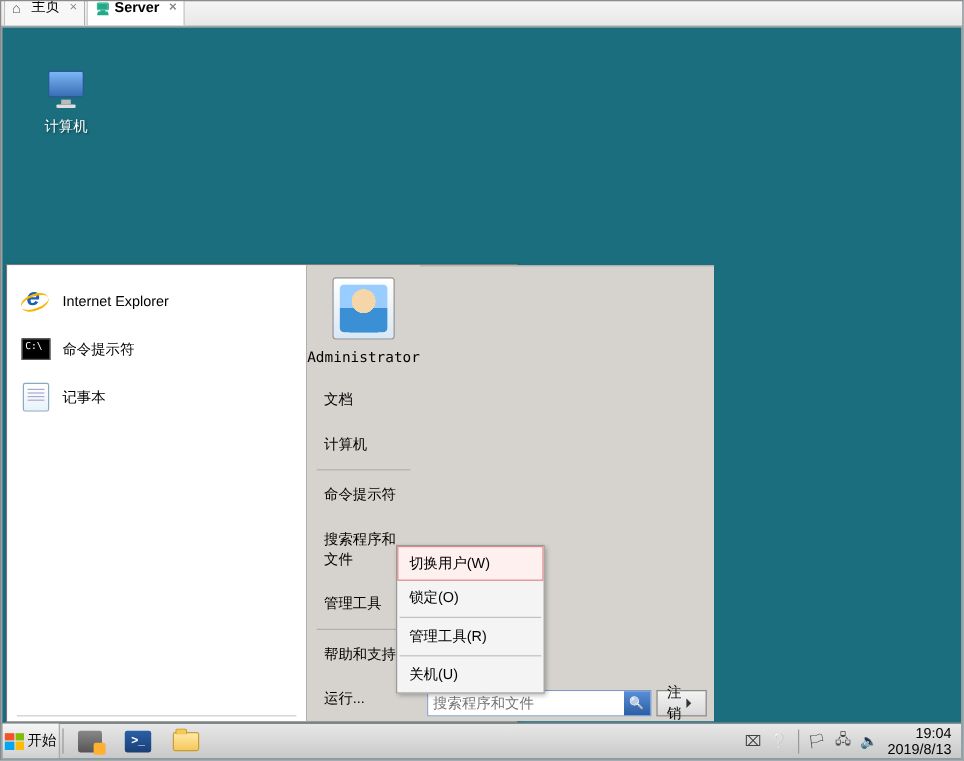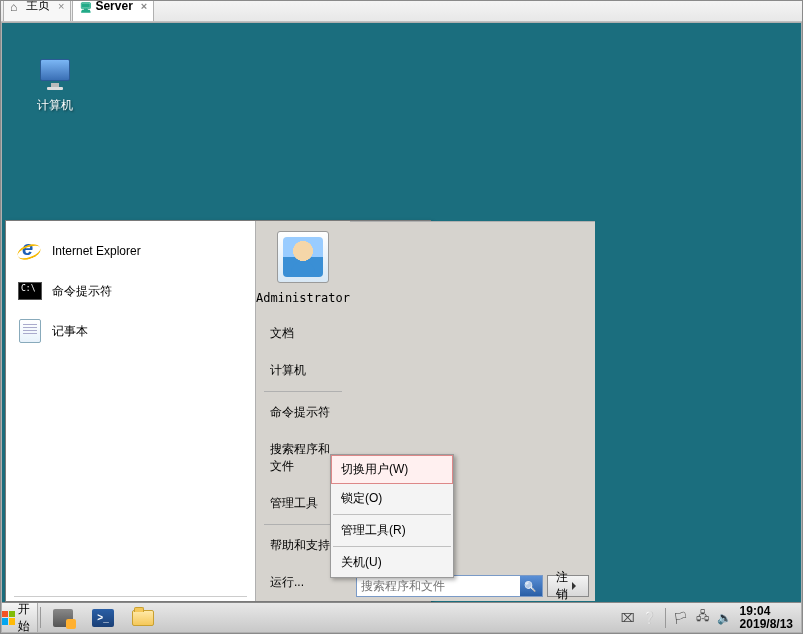--- a/index.html
+++ b/index.html
@@ -65,37 +65,37 @@
 .right-sep { margin: 2px 8px; border: none; border-top: 1px solid #b0b0b0; }
 
 
 .submenu { position: absolute; left: 324px; bottom: 23px; width: 124px; background: #f4f4f4; border: 1px solid #9a9a9a; box-shadow: 2px 2px 4px rgba(0,0,0,.3); }
 .submenu-item { padding: 6px 10px; cursor: pointer; font-family: SimSun, monospace; }
 .submenu-item.highlighted { border: 1px solid #d88; background: #fff0f0; padding: 5px 9px; }
 .submenu hr { margin: 1px 2px; border: none; border-top: 1px solid #c0c0c0; }
 
 
 .taskbar { position: absolute; left: 0; right: 0; bottom: 0; height: 30px; background: linear-gradient(#e8e8e8,#c8c8c8); border-top: 1px solid #888; display: flex; align-items: stretch; }
-.start-button { width: 36px; background: linear-gradient(#f5f5f5,#d0d0d0); border-right: 1px solid #aaa; display: flex; align-items: center; justify-content: center; gap: 3px; cursor: pointer; }
+.start-button { width: 48px; background: linear-gradient(#f5f5f5,#d0d0d0); border-right: 1px solid #aaa; display: flex; align-items: center; justify-content: center; gap: 3px; cursor: pointer; }
 .win-flag { width: 16px; height: 14px; display: grid; grid-template: 1fr 1fr / 1fr 1fr; gap: 1px; }
 .win-flag span:nth-child(1){background:#f35325}.win-flag span:nth-child(2){background:#81bc06}.win-flag span:nth-child(3){background:#05a6f0}.win-flag span:nth-child(4){background:#ffba08}
 .start-button .lbl { font-size: 12px; }
 .taskbar-sep { width: 1px; background: #999; margin: 4px 2px; }
 .pinned { display: flex; align-items: center; }
 .pinned-item { width: 40px; height: 28px; display: flex; align-items: center; justify-content: center; cursor: pointer; border: 1px solid transparent; border-radius: 2px; }
 .icon-server-mgr { width: 20px; height: 18px; background: linear-gradient(#888,#555); border-radius: 2px; position: relative; }
 .icon-server-mgr::after { content: ""; position: absolute; right: -3px; bottom: -2px; width: 10px; height: 10px; background: #ffb030; border-radius: 2px; }
 .icon-powershell { width: 22px; height: 18px; background: linear-gradient(#2a5fa6,#1a3f76); border-radius: 2px; color: #fff; font-size: 10px; display: flex; align-items: center; justify-content: center; font-weight: bold; }
 .icon-explorer { width: 22px; height: 16px; background: linear-gradient(#ffe9a8,#f5c85a); border: 1px solid #c9a030; border-radius: 2px; position: relative; }
 .icon-explorer::before { content: ""; position: absolute; top: -4px; left: 1px; width: 8px; height: 4px; background: #f5c85a; border: 1px solid #c9a030; border-bottom: none; border-radius: 2px 2px 0 0; }
 
 .tray { margin-left: auto; display: flex; align-items: center; gap: 4px; padding: 0 2px; }
 .tray-icon { width: 18px; height: 18px; display: flex; align-items: center; justify-content: center; cursor: pointer; color: #444; }
 .tray-sep { width: 1px; height: 20px; background: #999; margin: 0 2px; }
-.clock { text-align: left; line-height: 13px; padding: 1px 6px 0 2px; font-size: 11px; cursor: pointer; font-weight: bold; }
+.clock { text-align: right; line-height: 13px; padding: 1px 6px 0 2px; font-size: 11px; cursor: pointer; }
 
 .outer-border { position: absolute; inset: 0; border: 1px solid #8a8a8a; pointer-events: none; }
 </style>
 </head>
 <body>
 
 <div class="tab-strip">
   <div class="tab">
     <span class="tab-icon-home"></span>
     <span>主页</span>

